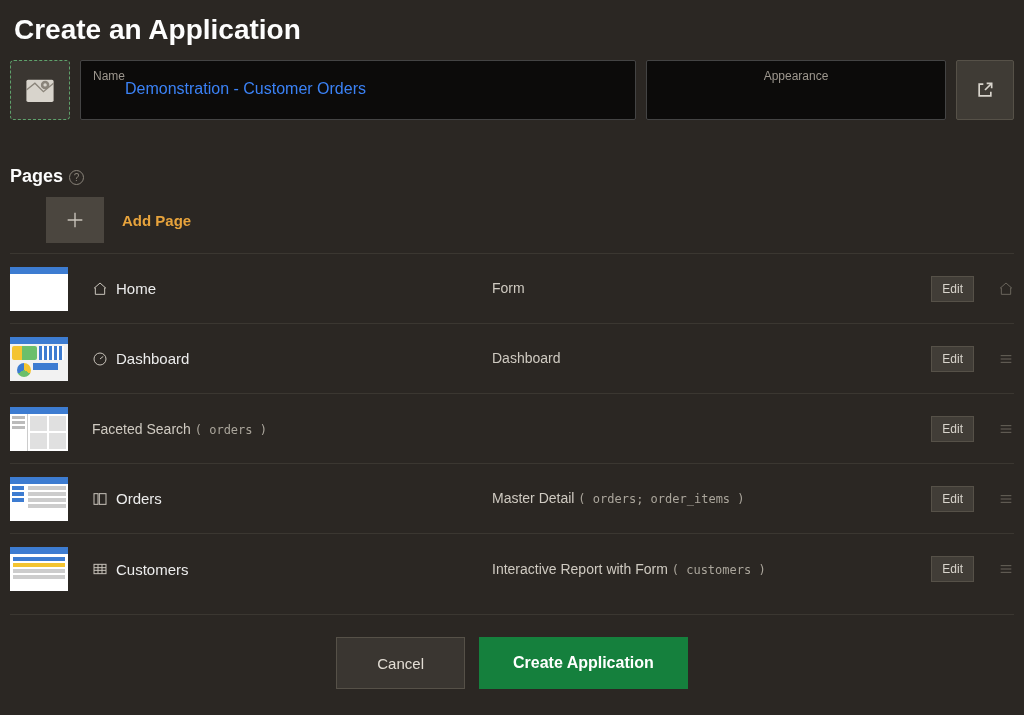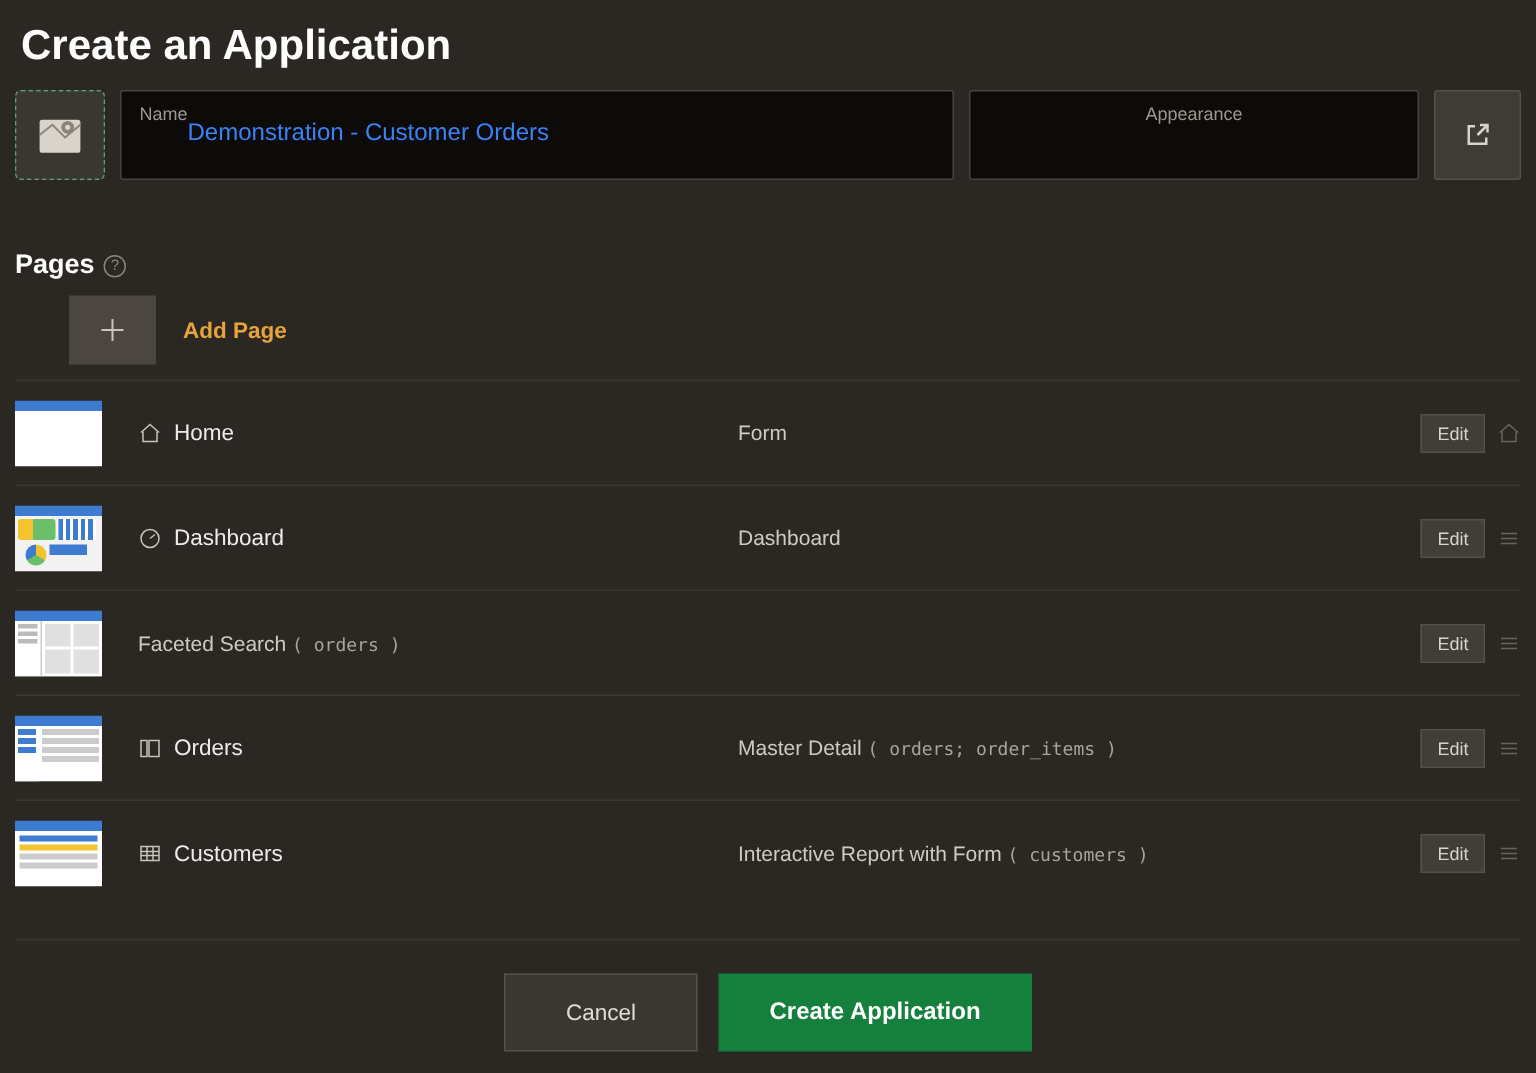--- a/index.html
+++ b/index.html
@@ -79,30 +79,30 @@
   .thumb.ir .body div.y{background:#f4c430;}
 
   .pinfo { display: flex; align-items: flex-start; flex: 1; }
   .pname { width: 400px; display: flex; align-items: center; gap: 8px; color: #ececec; font-size: 15px; }
   .pname .picon { width: 16px; height: 16px; display: inline-flex; }
   .pname .picon svg { width: 16px; height: 16px; stroke: #c9c4bb; fill: none; }
 
   .ptype { flex: 1; color: #cfcac1; font-size: 14px; }
   .ptype .mono { font-family: "Consolas", monospace; font-size: 12px; color: #aaa59b; margin-top: 36px; }
 
-  .rowctrls { display: flex; align-items: center; gap: 8px; }
+  .rowctrls { display: flex; align-items: center; gap: 24px; }
   .editbtn {
     background: #413d37; border: 1px solid #565148; color: #d8d4cc;
     font-size: 12px; padding: 5px 10px; cursor: pointer;
   }
   .rowicon { width: 16px; height: 16px; color: #6a655c; display:inline-flex; }
   .rowicon svg { width: 16px; height: 16px; stroke: #6a655c; fill: none; }
 
   .footer {
-    border-top: 1px solid #3b3731; margin-top: 22px; padding-top: 22px;
+    border-top: 1px solid #3b3731; margin-top: 10px; padding-top: 22px;
     display: flex; justify-content: center; gap: 14px;
   }
   .btn {
     height: 52px; padding: 0 40px; font-size: 15px; border: none; cursor: pointer;
     display: inline-flex; align-items: center; justify-content: center;
   }
   .btn.cancel { background: #3a3631; color: #e2ddd4; border: 1px solid #565148; }
   .btn.primary { background: #15803d; color: #fff; font-weight: 600; padding: 0 34px; font-size: 16px; }
 </style>
 </head>

